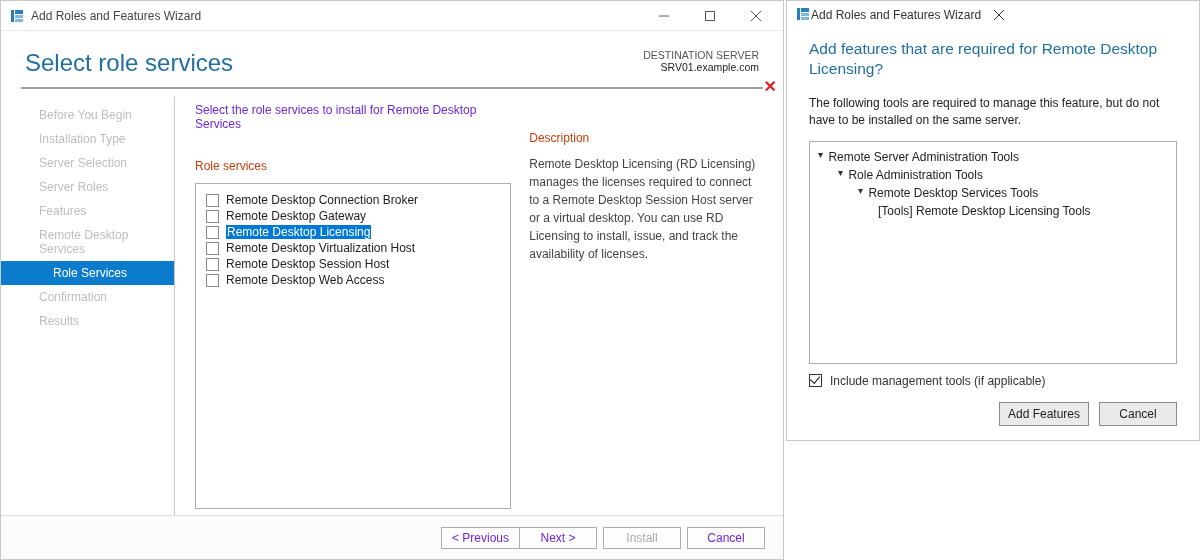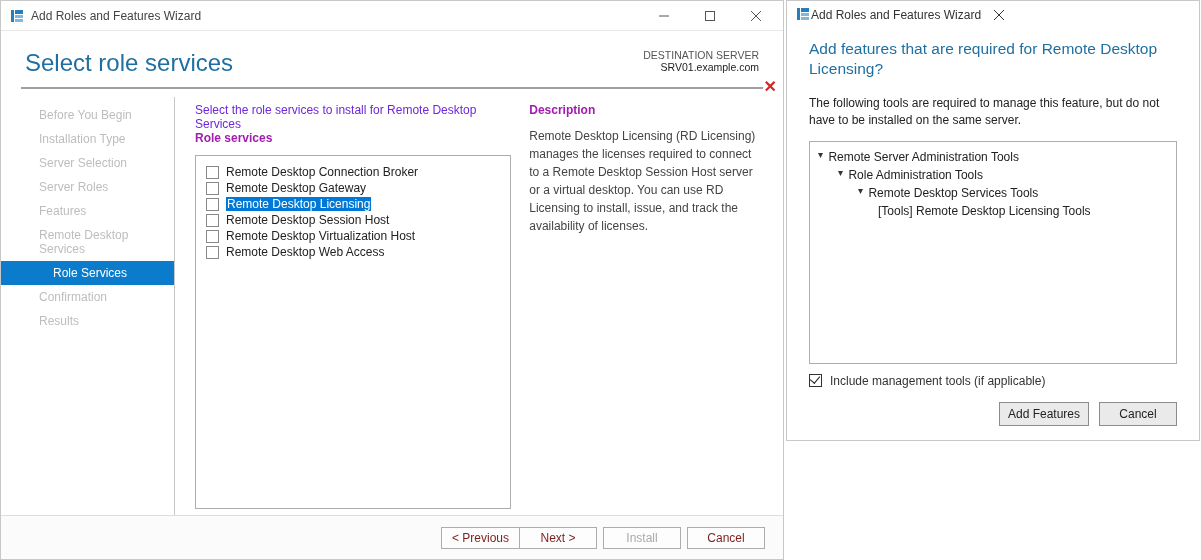--- a/index.html
+++ b/index.html
@@ -112,23 +112,24 @@
   .services-col {
     flex: 1.15;
     display: flex;
     flex-direction: column;
     padding-right: 14px;
   }
   .instruction {
     color: #6d28d9;
   }
   .section-label {
-    font-weight: 700;
-    color: #a21caf;
+    font-weight: 400;
+    color: #c2410c;
     margin-bottom: 10px;
+    margin-top: 28px;
   }
   .services-box {
     border: 1px solid #adadad;
     flex: 1;
     padding: 8px 10px;
   }
   .cbx-row {
     display: flex;
     align-items: center;
     padding: 1px 0;
@@ -167,21 +168,21 @@
   .w-btn {
     min-width: 78px;
     height: 22px;
     border: 1px solid #adadad;
     background: #fdfdfd;
     font-family: inherit;
     font-size: 12px;
     color: #555;
     padding: 0 6px;
   }
-  .w-btn.enabled { color: #7f1d1d; cursor: pointer; }
+  .w-btn.enabled { color: #6d28d9; cursor: pointer; }
   .w-btn[disabled] { color: #aaa; }
   .btn-group { display: flex; gap: 0; }
   .btn-group .w-btn:first-child { border-right: none; }
 
   
   .dialog-window {
     position: absolute;
     left: 786px; top: 0;
     width: 414px;
     height: 441px;
@@ -347,25 +348,25 @@
             <div class="cbx-row">
               <span class="cbx"></span>
               <span class="cbx-label">Remote Desktop Gateway</span>
             </div>
             <div class="cbx-row selected">
               <span class="cbx"></span>
               <span class="cbx-label">Remote Desktop Licensing</span>
             </div>
             <div class="cbx-row">
               <span class="cbx"></span>
+              <span class="cbx-label">Remote Desktop Virtualization Host</span>
+            </div>
+            <div class="cbx-row">
+              <span class="cbx"></span>
               <span class="cbx-label">Remote Desktop Session Host</span>
-            </div>
-            <div class="cbx-row">
-              <span class="cbx"></span>
-              <span class="cbx-label">Remote Desktop Virtualization Host</span>
             </div>
             <div class="cbx-row">
               <span class="cbx"></span>
               <span class="cbx-label">Remote Desktop Web Access</span>
             </div>
           </div>
       </div>
       <div class="desc-col">
         <div class="section-label">Description</div>
         <div class="desc-text">Remote Desktop Licensing (RD Licensing) manages the licenses required to connect to a Remote Desktop Session Host server or a virtual desktop. You can use RD Licensing to install, issue, and track the availability of licenses.</div>

